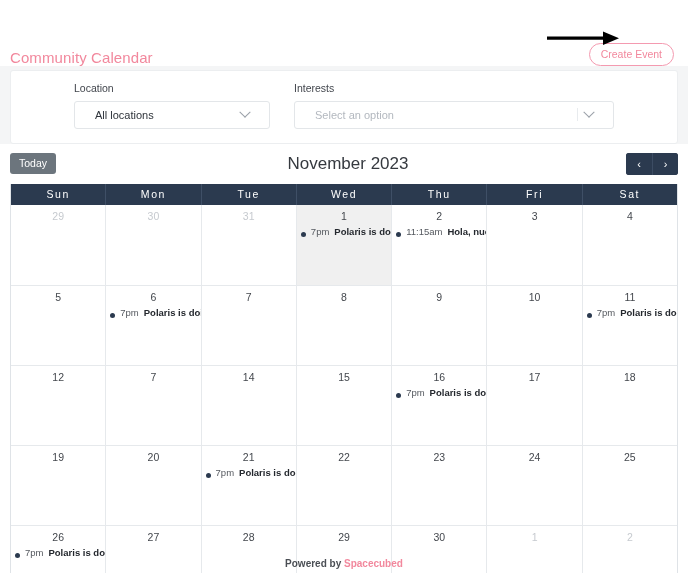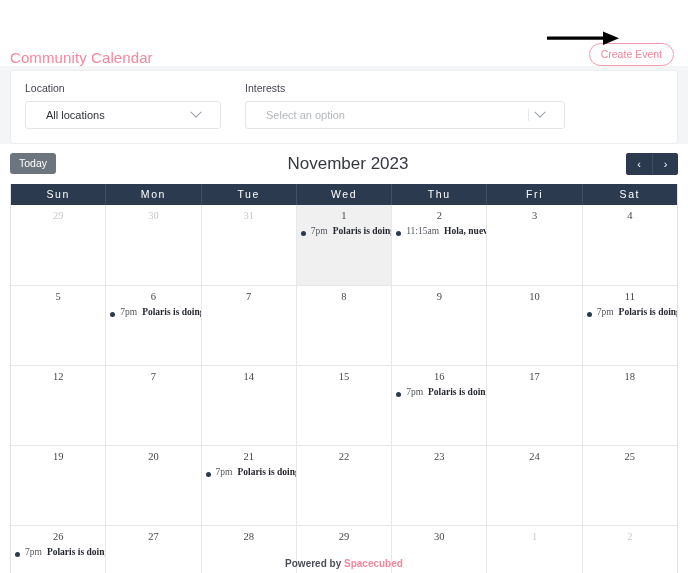--- a/index.html
+++ b/index.html
@@ -60,20 +60,21 @@
     padding: 4px 0 0;
   }
   .filter-panel {
     background: #ffffff;
     border: 1px solid #eceef0;
     border-radius: 3px;
     margin: 0 10px;
     padding: 11px 14px 14px;
     display: flex;
     gap: 10px;
+    justify-content: center;
   }
   .filter-field { display: flex; flex-direction: column; }
   .filter-field.location { width: 196px; margin-right: 14px; }
   .filter-field.interests { width: 320px; }
   .filter-label {
     font-size: 10.5px;
     color: #42464d;
     margin-bottom: 6px;
     line-height: 1.2;
   }
@@ -172,21 +173,20 @@
     letter-spacing: 1.6px;
     padding: 4px 3px 5px;
     border-right: 1px solid #3f4f66;
   }
   .dow-cell:last-child { border-right: none; }
 
   .week-row {
     display: flex;
     height: 80px;
     border-top: 1px solid #e6e9ec;
-    font-family: Liberation Serif, serif;
   }
   .week-row:first-of-type { border-top: none; }
   .day-cell {
     flex: 1 1 0;
     border-right: 1px solid #e6e9ec;
     position: relative;
     overflow: hidden;
     padding-top: 4px;
   }
   .day-cell:last-child { border-right: none; }

